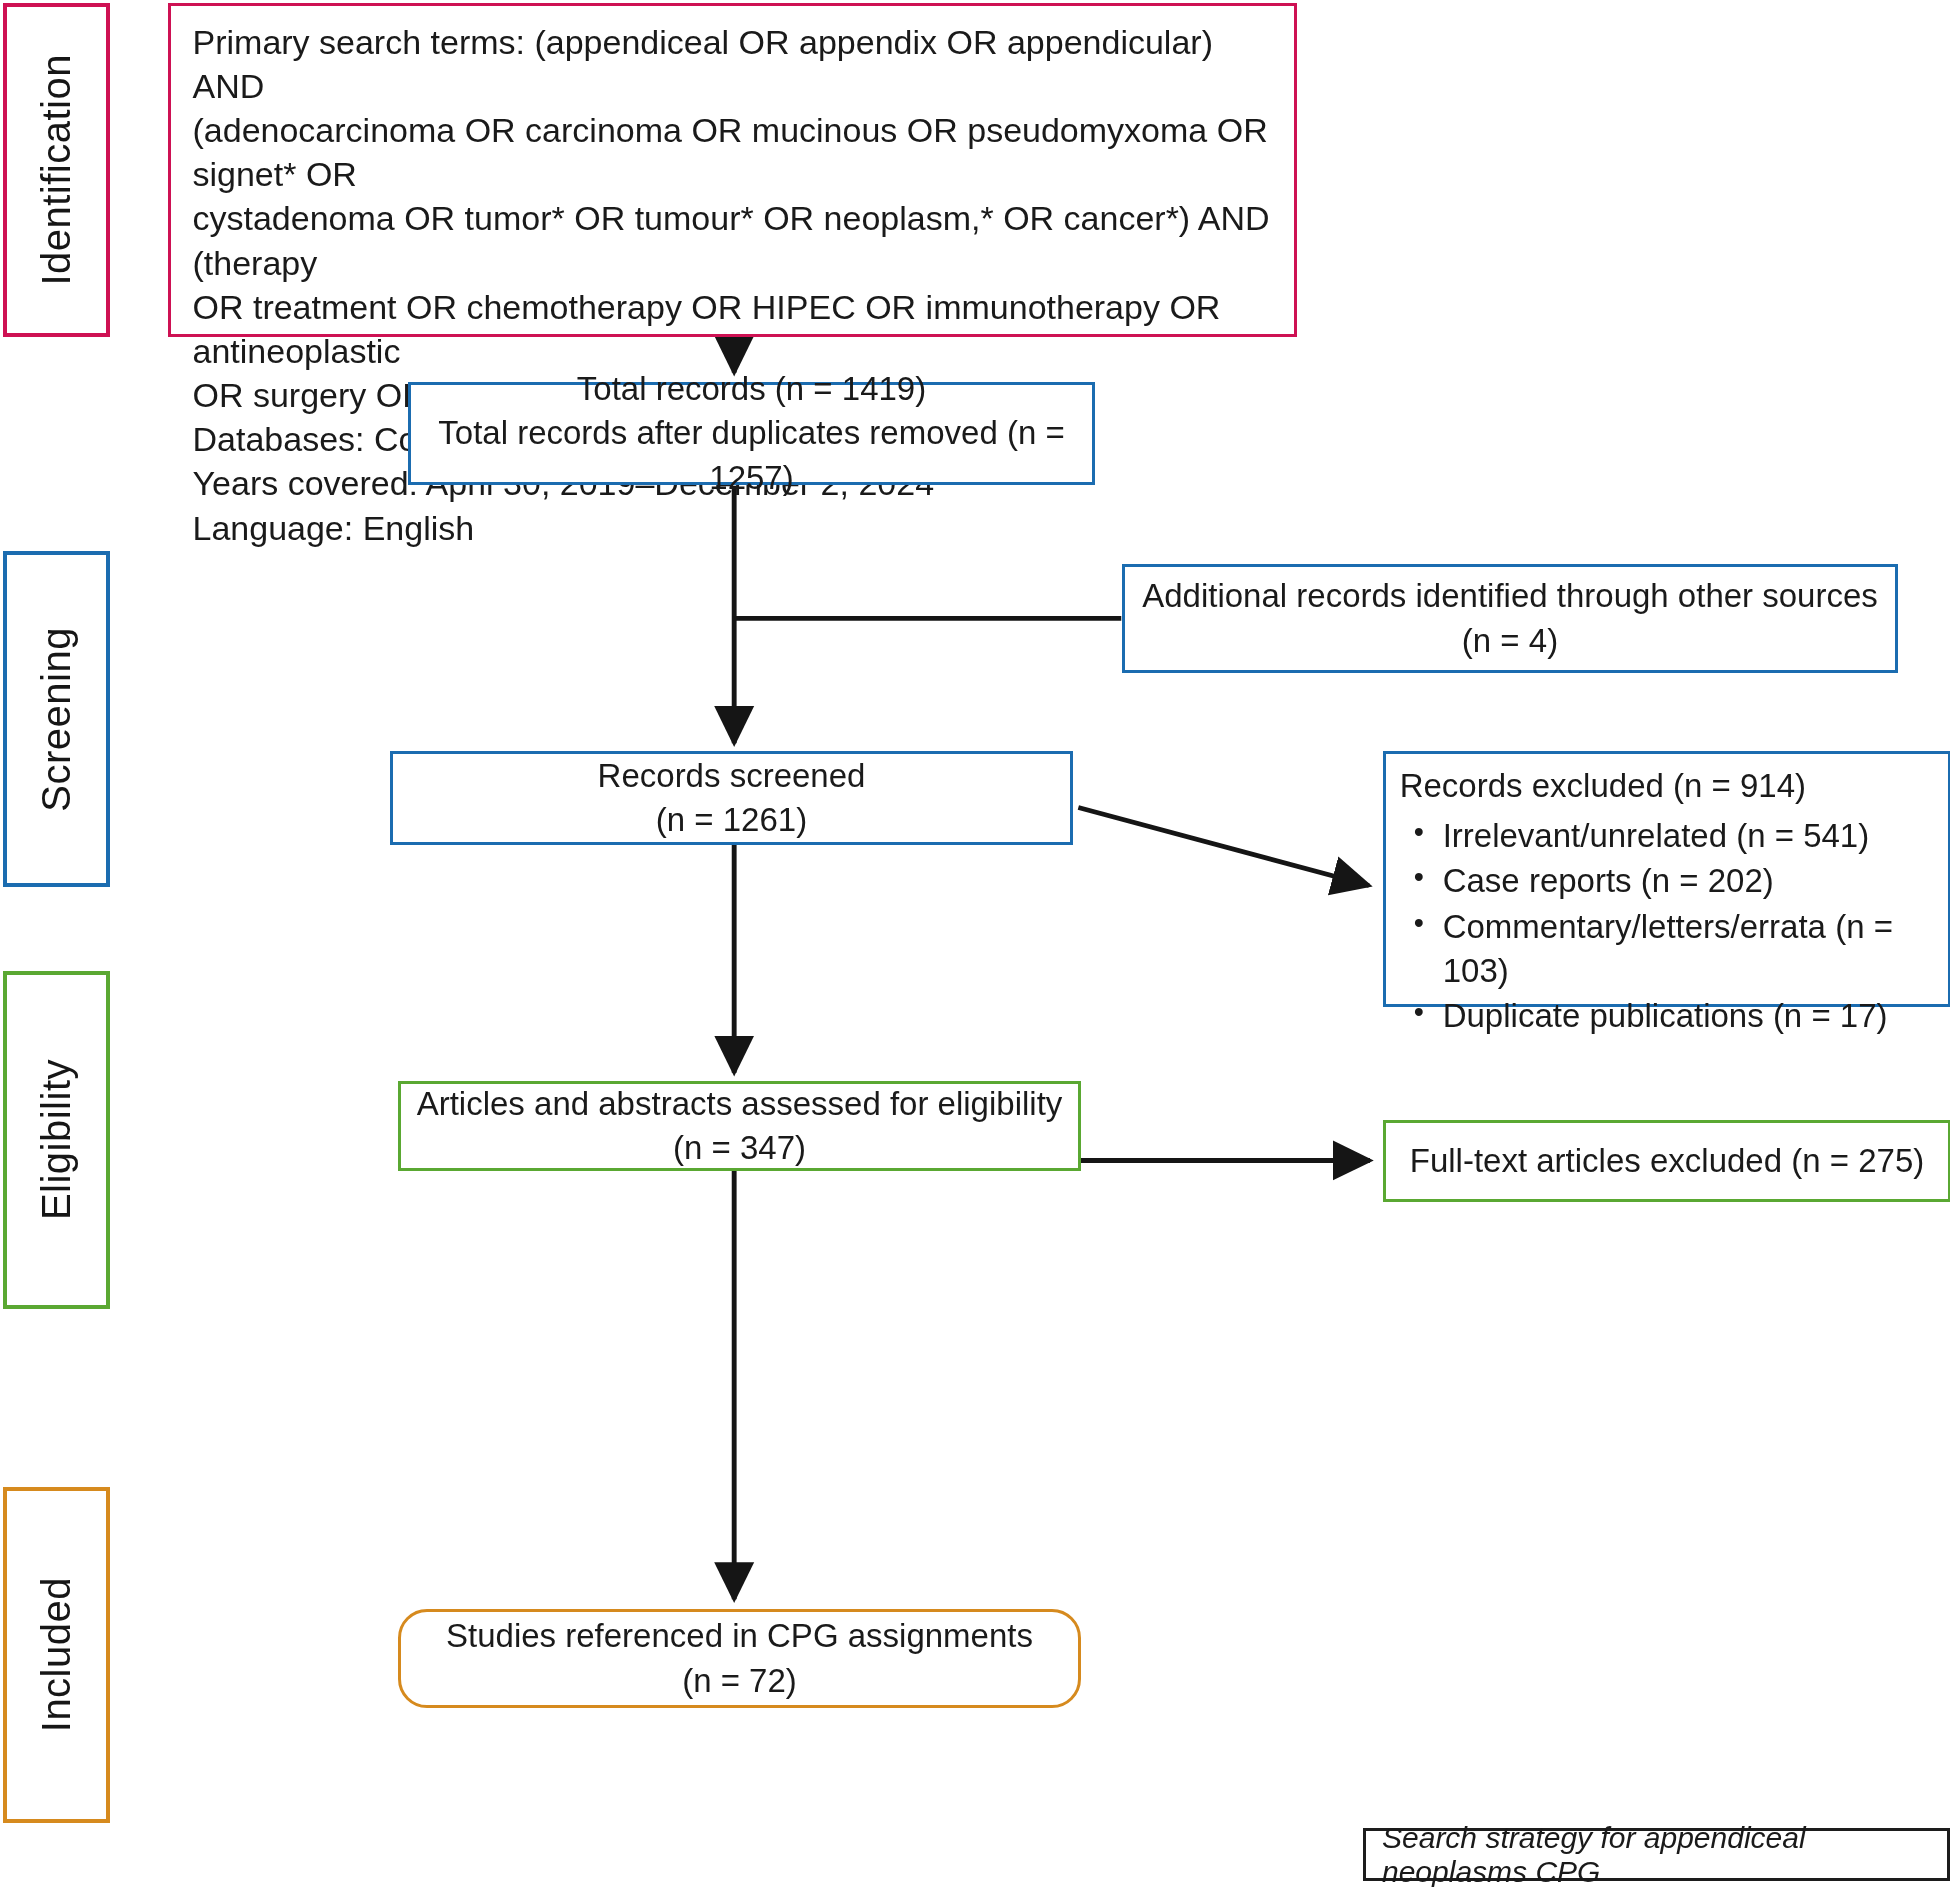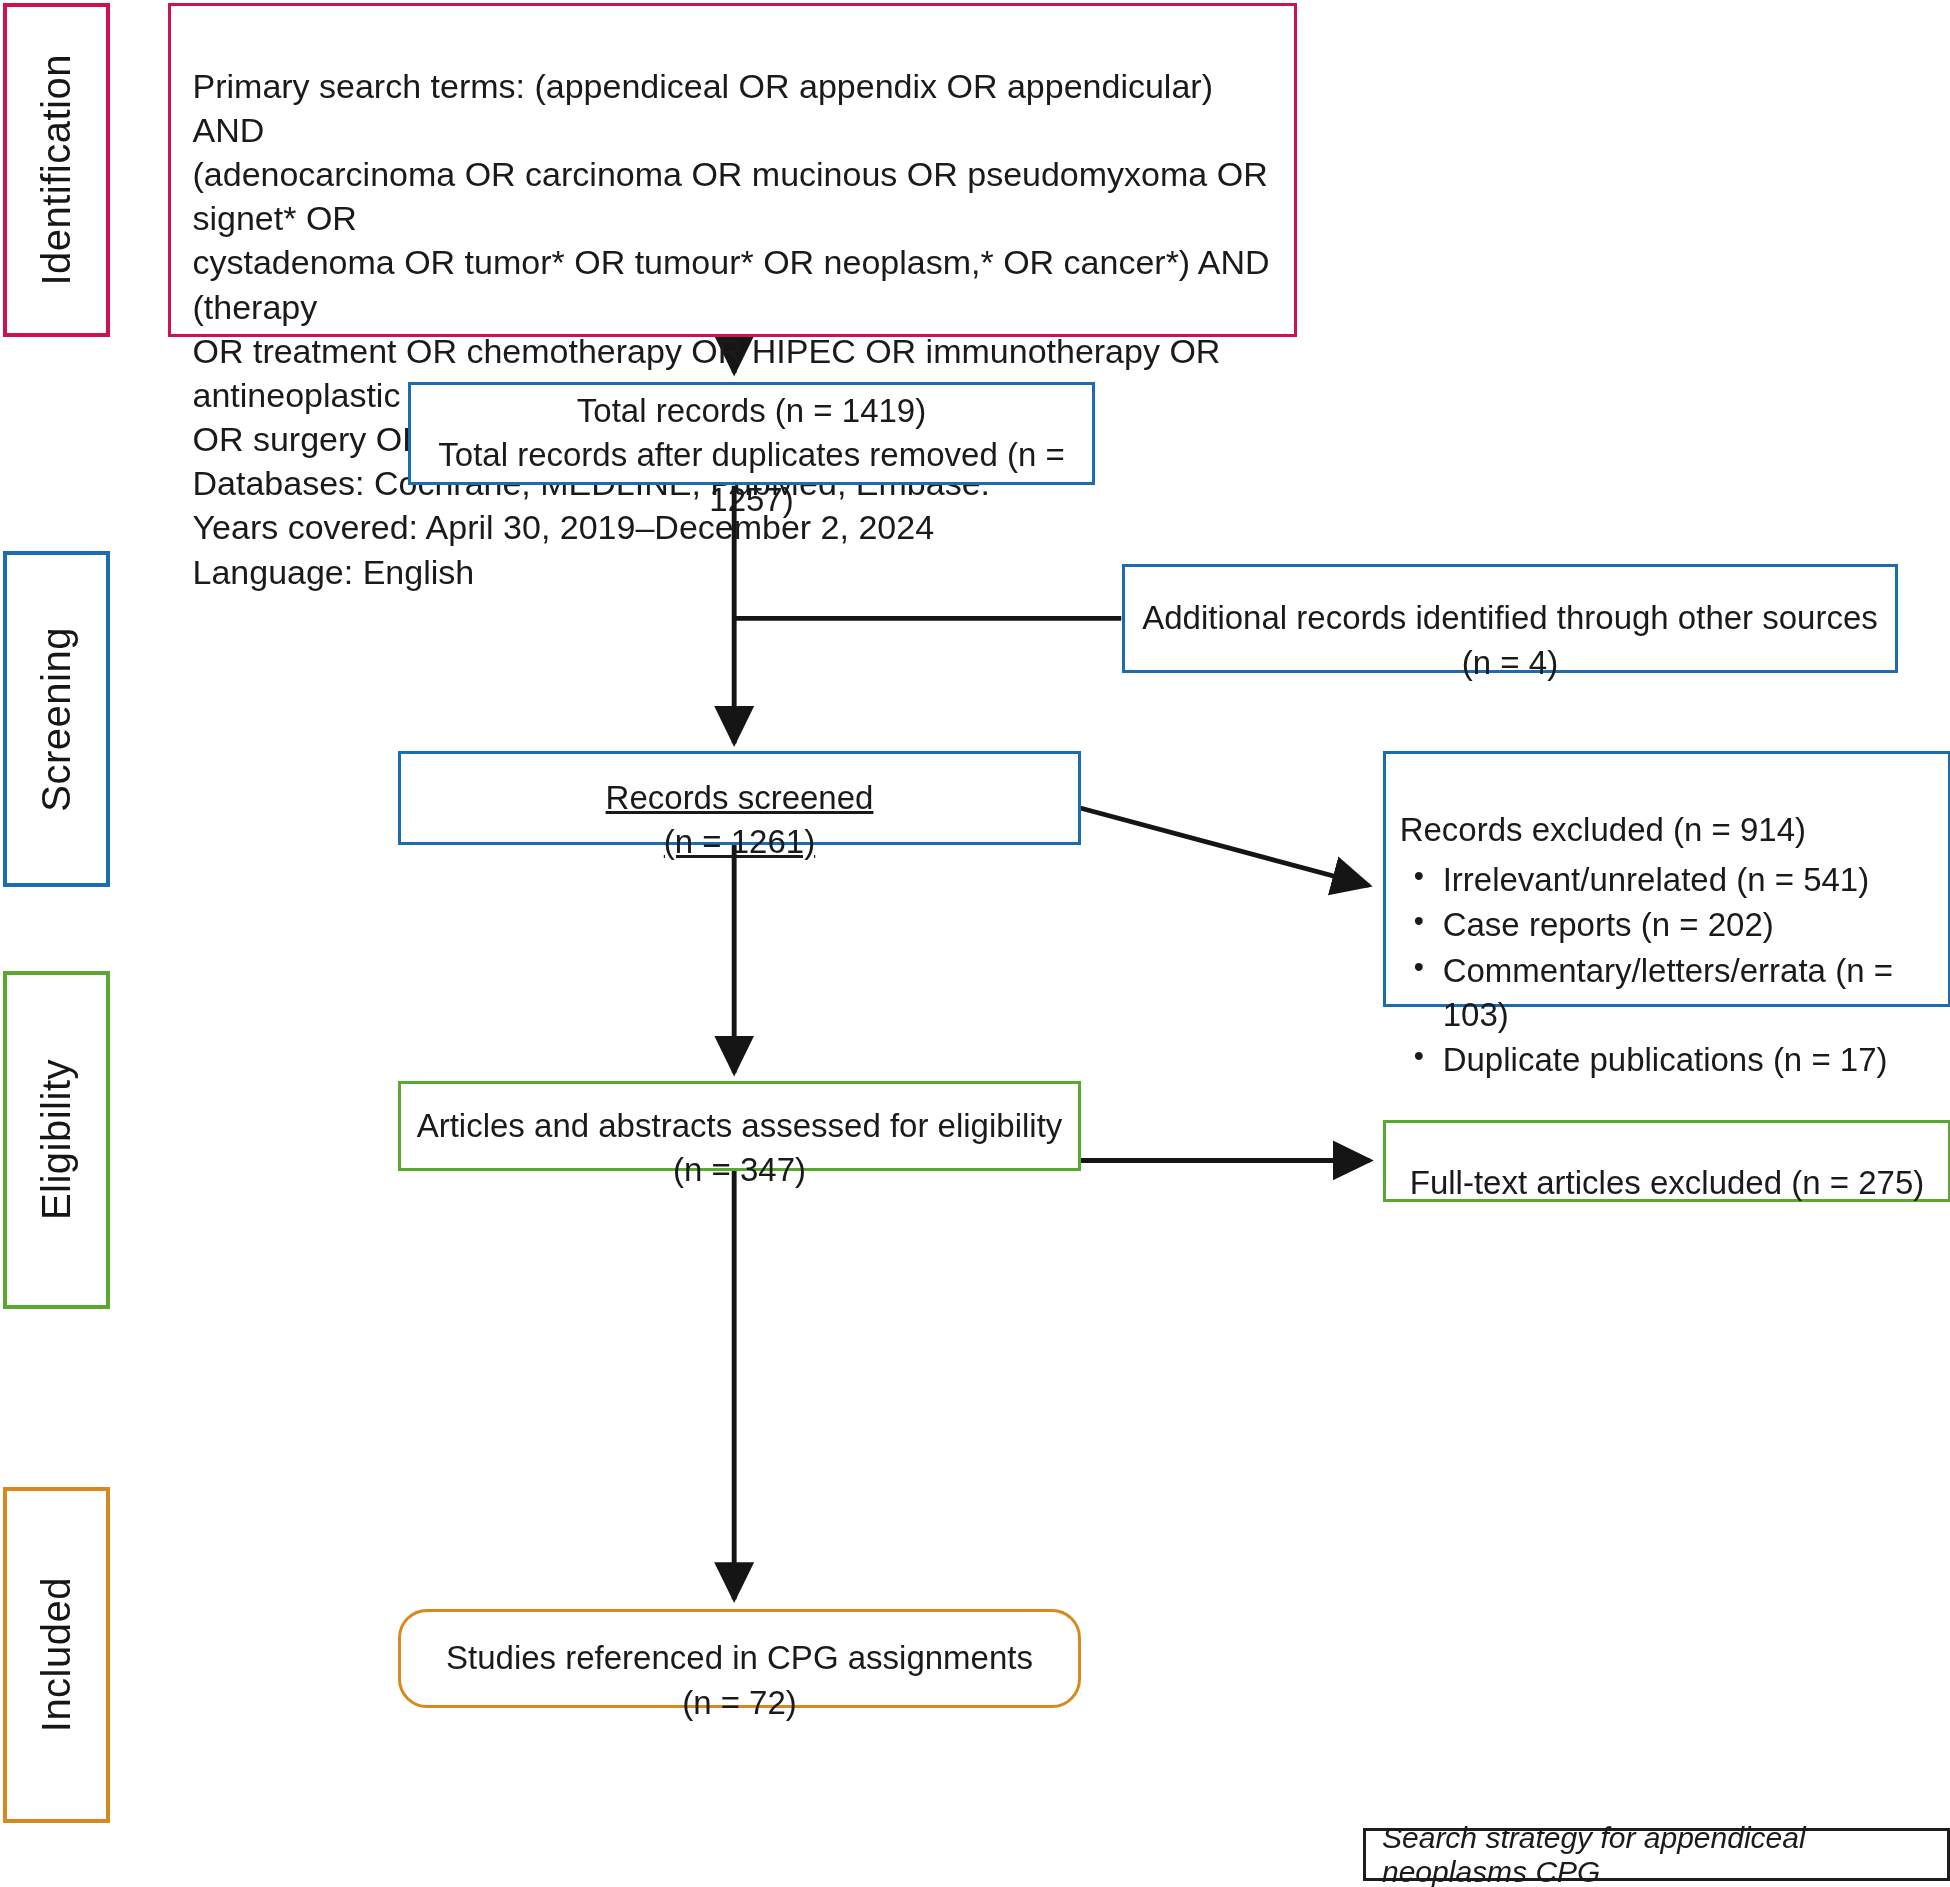--- a/index.html
+++ b/index.html
@@ -50,21 +50,21 @@
     justify-content: center;
     text-align: center;
     font-size: 33px;
     line-height: 1.34;
     padding: 5.9px 11.7px;
   }
   .node.left-align {
     justify-content: flex-start;
     text-align: left;
   }
-  .node .inner { width: 100%; margin-top: 44px; }
+  .node .inner { width: 100%; }
 
   
   #search-terms-node {
     align-items: flex-start;
     justify-content: flex-start;
     text-align: left;
     font-size: 34px;
     line-height: 1.30;
     padding: 13.7px 19.5px 9.8px 21.5px;
   }
@@ -173,21 +173,21 @@
     </div>
   </div>
 
   <div class="node" id="additional-records-node" style="left:1122px; top:564px; width:776px; height:109px; border-color:#1B6CB0;">
     <div class="inner">
       <div>Additional records identified through other sources</div>
       <div>(n = 4)</div>
     </div>
   </div>
 
-  <div class="node" id="records-screened-node" style="left:398px; top:751px; width:683px; height:94px; border-color:#1B6CB0;text-decoration:underline;">
+  <div class="node" id="records-screened-node" style="left:390px; top:751px; width:683px; height:94px; border-color:#1B6CB0;">
     <div class="inner">
       <div>Records screened</div>
       <div>(n = 1261)</div>
     </div>
   </div>
 
   <div class="node left-align" id="records-excluded-node" style="left:1383px; top:751px; width:568px; height:256px; border-color:#1B6CB0; align-items:flex-start; padding:9.8px 7.8px 7.8px 13.7px;">
     <div class="inner">
       <div>Records excluded (n = 914)</div>
       <ul class="bullets">

